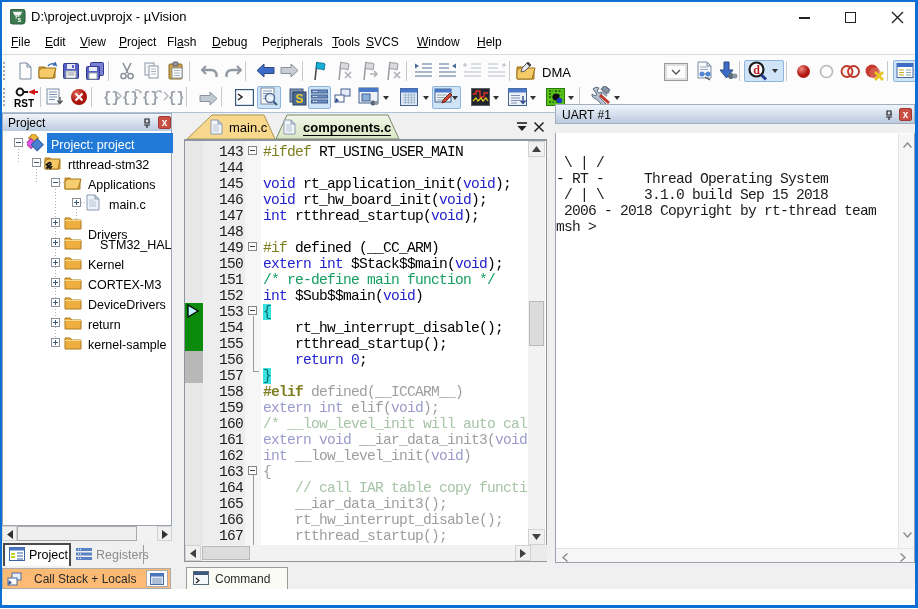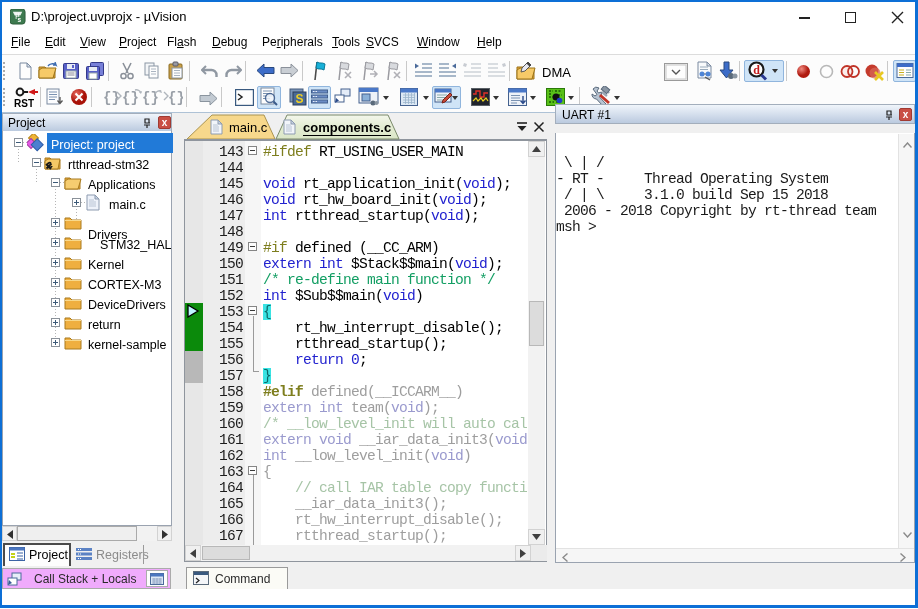--- a/index.html
+++ b/index.html
@@ -639,21 +639,21 @@
 <span class="pp">#if</span><span class="cl"> defined (__CC_ARM)</span>
 <span class="kw">extern int</span><span class="cl"> $Stack$$main(</span><span class="kw">void</span><span class="cl">);</span>
 <span class="cm">/* re-define main function */</span>
 <span class="kw">int</span><span class="cl"> $Sub$$main(</span><span class="kw">void</span><span class="cl">)</span>
 <span class="brc">{</span>
 <span class="cl">    rt_hw_interrupt_disable();</span>
 <span class="cl">    rtthread_startup();</span>
 <span class="kw">    return</span><span class="cl"> </span><span class="kw">0</span><span class="cl">;</span>
 <span class="brc">}</span>
 <span class="pp" style="font-weight:bold">#elif</span><span class="ig"> defined(__ICCARM__)</span>
-<span class="ik">extern int</span><span class="ig"> team(</span><span class="ik">void</span><span class="ig">);</span>
+<span class="ik">extern int</span><span class="ig"> elif(</span><span class="ik">void</span><span class="ig">);</span>
 <span class="ic">/* __low_level_init will auto called by IAR cstartup */</span>
 <span class="ik">extern void</span><span class="ig"> __iar_data_init3(</span><span class="ik">void</span><span class="ig">);</span>
 <span class="ik">int</span><span class="ig"> __low_level_init(</span><span class="ik">void</span><span class="ig">)</span>
 <span class="ig">{</span>
 <span class="ic">    // call IAR table copy function.</span>
 <span class="ig">    __iar_data_init3();</span>
 <span class="ig">    rt_hw_interrupt_disable();</span>
 <span class="ig">    rtthread_startup();</span></div></div>
 
   <div class="abs" style="left:528px;top:141px;width:17px;height:404px;background:#f2f2f2;">
@@ -738,21 +738,21 @@
     <svg class="abs" style="left:74px;top:5px" width="17" height="13" viewBox="0 0 17 13">
       <rect x="0" y="0" width="16" height="3" fill="#5b82c4"></rect>
         <rect x="0" y="4.5" width="16" height="3" fill="#5b82c4"></rect>
         <rect x="0" y="9" width="16" height="3" fill="#5b82c4"></rect>
       <path d="M2 1.5 h4 M2 6 h4 M2 10.5 h4" stroke="#fff" stroke-width="1" stroke-dasharray="1 1"></path>
     </svg>
     <div class="abs" style="left:94px;top:5px;color:#8b8b8b;">Registers</div>
     <div class="abs" style="left:141px;top:2px;width:1px;height:19px;background:#9a9a9a"></div>
   </div>
 
-  <div class="abs" style="left:2px;top:568px;width:169px;height:21px;background:#f0abfc;border:1px solid #ababab;font-size:12px;">
+  <div class="abs" style="left:2px;top:568px;width:169px;height:21px;background:#fdba74;border:1px solid #ababab;font-size:12px;">
     <svg class="abs" style="left:4px;top:3px" width="16" height="15" viewBox="0 0 16 15">
       <rect x="5" y="1" width="9" height="7" fill="#e8eef8" stroke="#4a6a9a"></rect>
       <rect x="1" y="6" width="9" height="7" fill="#fff" stroke="#4a6a9a"></rect>
       <path d="M2 8 l3 3 l-4 2 z" fill="#3a5a9a"></path>
     </svg>
     <div class="abs" style="left:31px;top:3px;color:#2a2a2a;">Call Stack + Locals</div>
     <div class="abs" style="left:143px;top:1px;width:22px;height:17px;background:#fdfdfd;border:1px solid #ababab;">
       <svg class="abs" style="left:3px;top:2px" width="14" height="12" viewBox="0 0 14 12">
         <rect x="0.5" y="0.5" width="13" height="11" fill="#dce7f5" stroke="#4a6a9a"></rect>
         <rect x="0.5" y="0.5" width="13" height="3" fill="#4b76c0"></rect>

